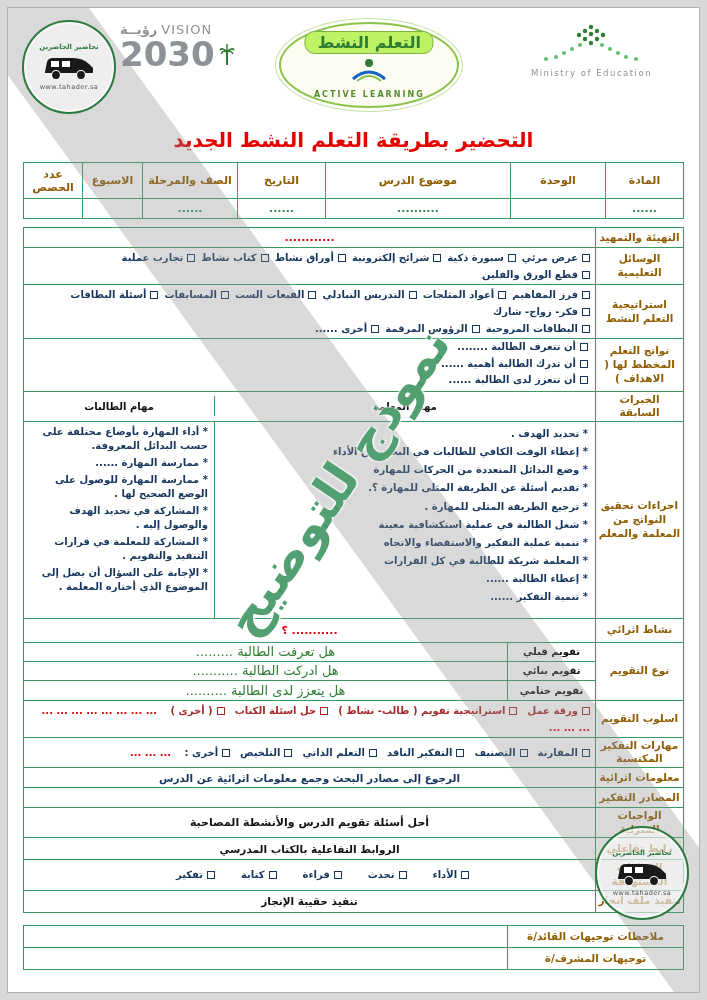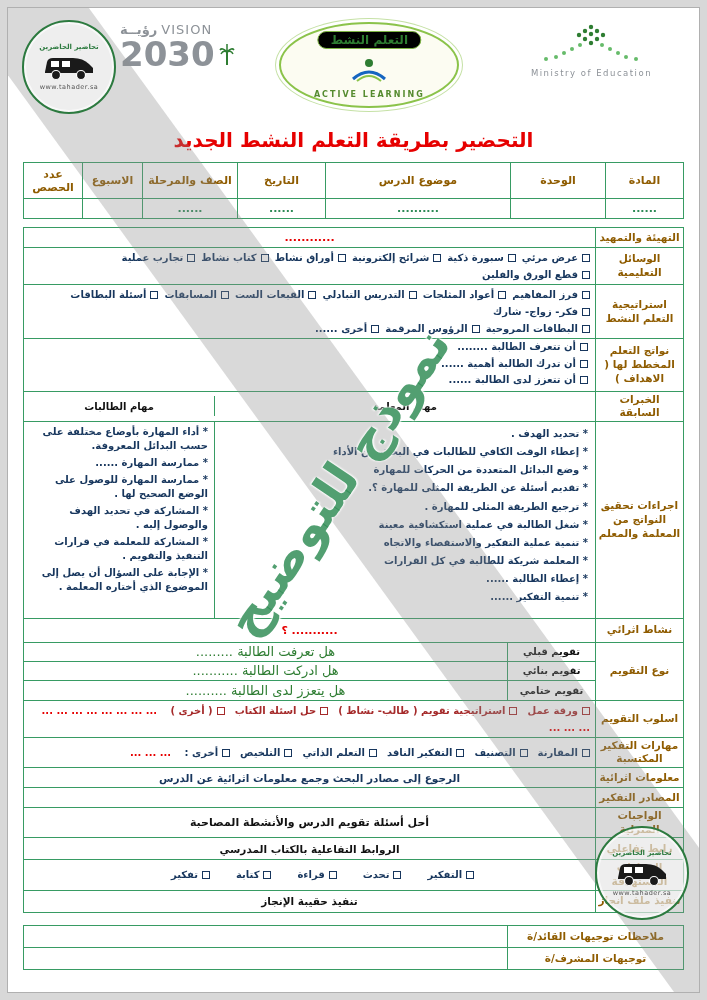--- a/index.html
+++ b/index.html
@@ -27,22 +27,22 @@
   
   .logos{display:flex;justify-content:space-between;align-items:flex-start;
          padding:14px 20px 0;height:106px;direction:ltr}
   .vision{margin-left:92px;color:#8d9298;}
   .v-top{font-size:13px;letter-spacing:1px;white-space:nowrap}
   .v-ar{font-weight:bold}
   .v-year{font-size:34px;font-weight:bold;display:flex;align-items:center;gap:4px;justify-content:center;line-height:1}
   .al{position:relative;width:180px;height:86px;border:2px solid #8bc34a;border-radius:50%;
       background:#fcfcf2;box-shadow:0 0 0 3px #fff,0 0 0 4px #c5e1a5}
   .al-banner{position:absolute;top:7px;left:50%;transform:translateX(-50%);
-             background:#000000;border:1px solid #7cb342;border-radius:10px;padding:1px 12px;
-             color:#2e7d32;font-weight:bold;font-size:12px;white-space:nowrap}
+             background:#bef264;border:1px solid #7cb342;border-radius:10px;padding:1px 12px;
+             color:#2e7d32;font-weight:bold;font-size:16px;white-space:nowrap}
   .al-fig{position:absolute;top:33px;left:50%;transform:translateX(-50%)}
   .al-en{position:absolute;bottom:7px;width:100%;text-align:center;font-size:8px;
          letter-spacing:2px;color:#558b2f;font-weight:bold}
   .moe{text-align:center;width:175px}
   .moe-ar{color:#1b5e20;font-weight:bold;font-size:15px;margin-top:2px}
   .moe-en{color:#8d9298;font-size:8.5px;letter-spacing:1.5px;margin-top:2px}
 
   .title{color:#e60000;font-size:20px;font-weight:bold;text-align:center;margin:14px 0 10px}
 
   
@@ -341,21 +341,21 @@
         <td class="center black bold" style="font-size:11px">أحل أسئلة تقويم الدرس والأنشطة المصاحبة</td>
       </tr>
 
       <tr class="h22">
         <td class="lbl">رابط تفاعلي</td>
         <td class="center black bold" style="font-size:10.5px">الروابط التفاعلية بالكتاب المدرسي</td>
       </tr>
 
       <tr class="h22">
         <td class="lbl">المهارات المستهدفة</td>
-        <td class="navy cbrow wide center"><span class="cbi"><span class="cb"></span><span>التفكير</span></span><span class="cbi"><span class="cb"></span><span>تحدث</span></span><span class="cbi"><span class="cb"></span><span>قراءة</span></span><span class="cbi"><span class="cb"></span><span>كتابة</span></span><span class="cbi"><span class="cb"></span><span>تفكير</span></span></td>
+        <td class="navy cbrow wide center"><span class="cbi"><span class="cb"></span><span>الأداء</span></span><span class="cbi"><span class="cb"></span><span>تحدث</span></span><span class="cbi"><span class="cb"></span><span>قراءة</span></span><span class="cbi"><span class="cb"></span><span>كتابة</span></span><span class="cbi"><span class="cb"></span><span>تفكير</span></span></td>
       </tr>
 
       <tr class="h22">
         <td class="lbl">تنفيذ ملف انجاز</td>
         <td class="center black bold" style="font-size:10.5px">تنفيذ حقيبة الإنجاز</td>
       </tr>
     </tbody>
       </table>
 
     <table class="notes">

